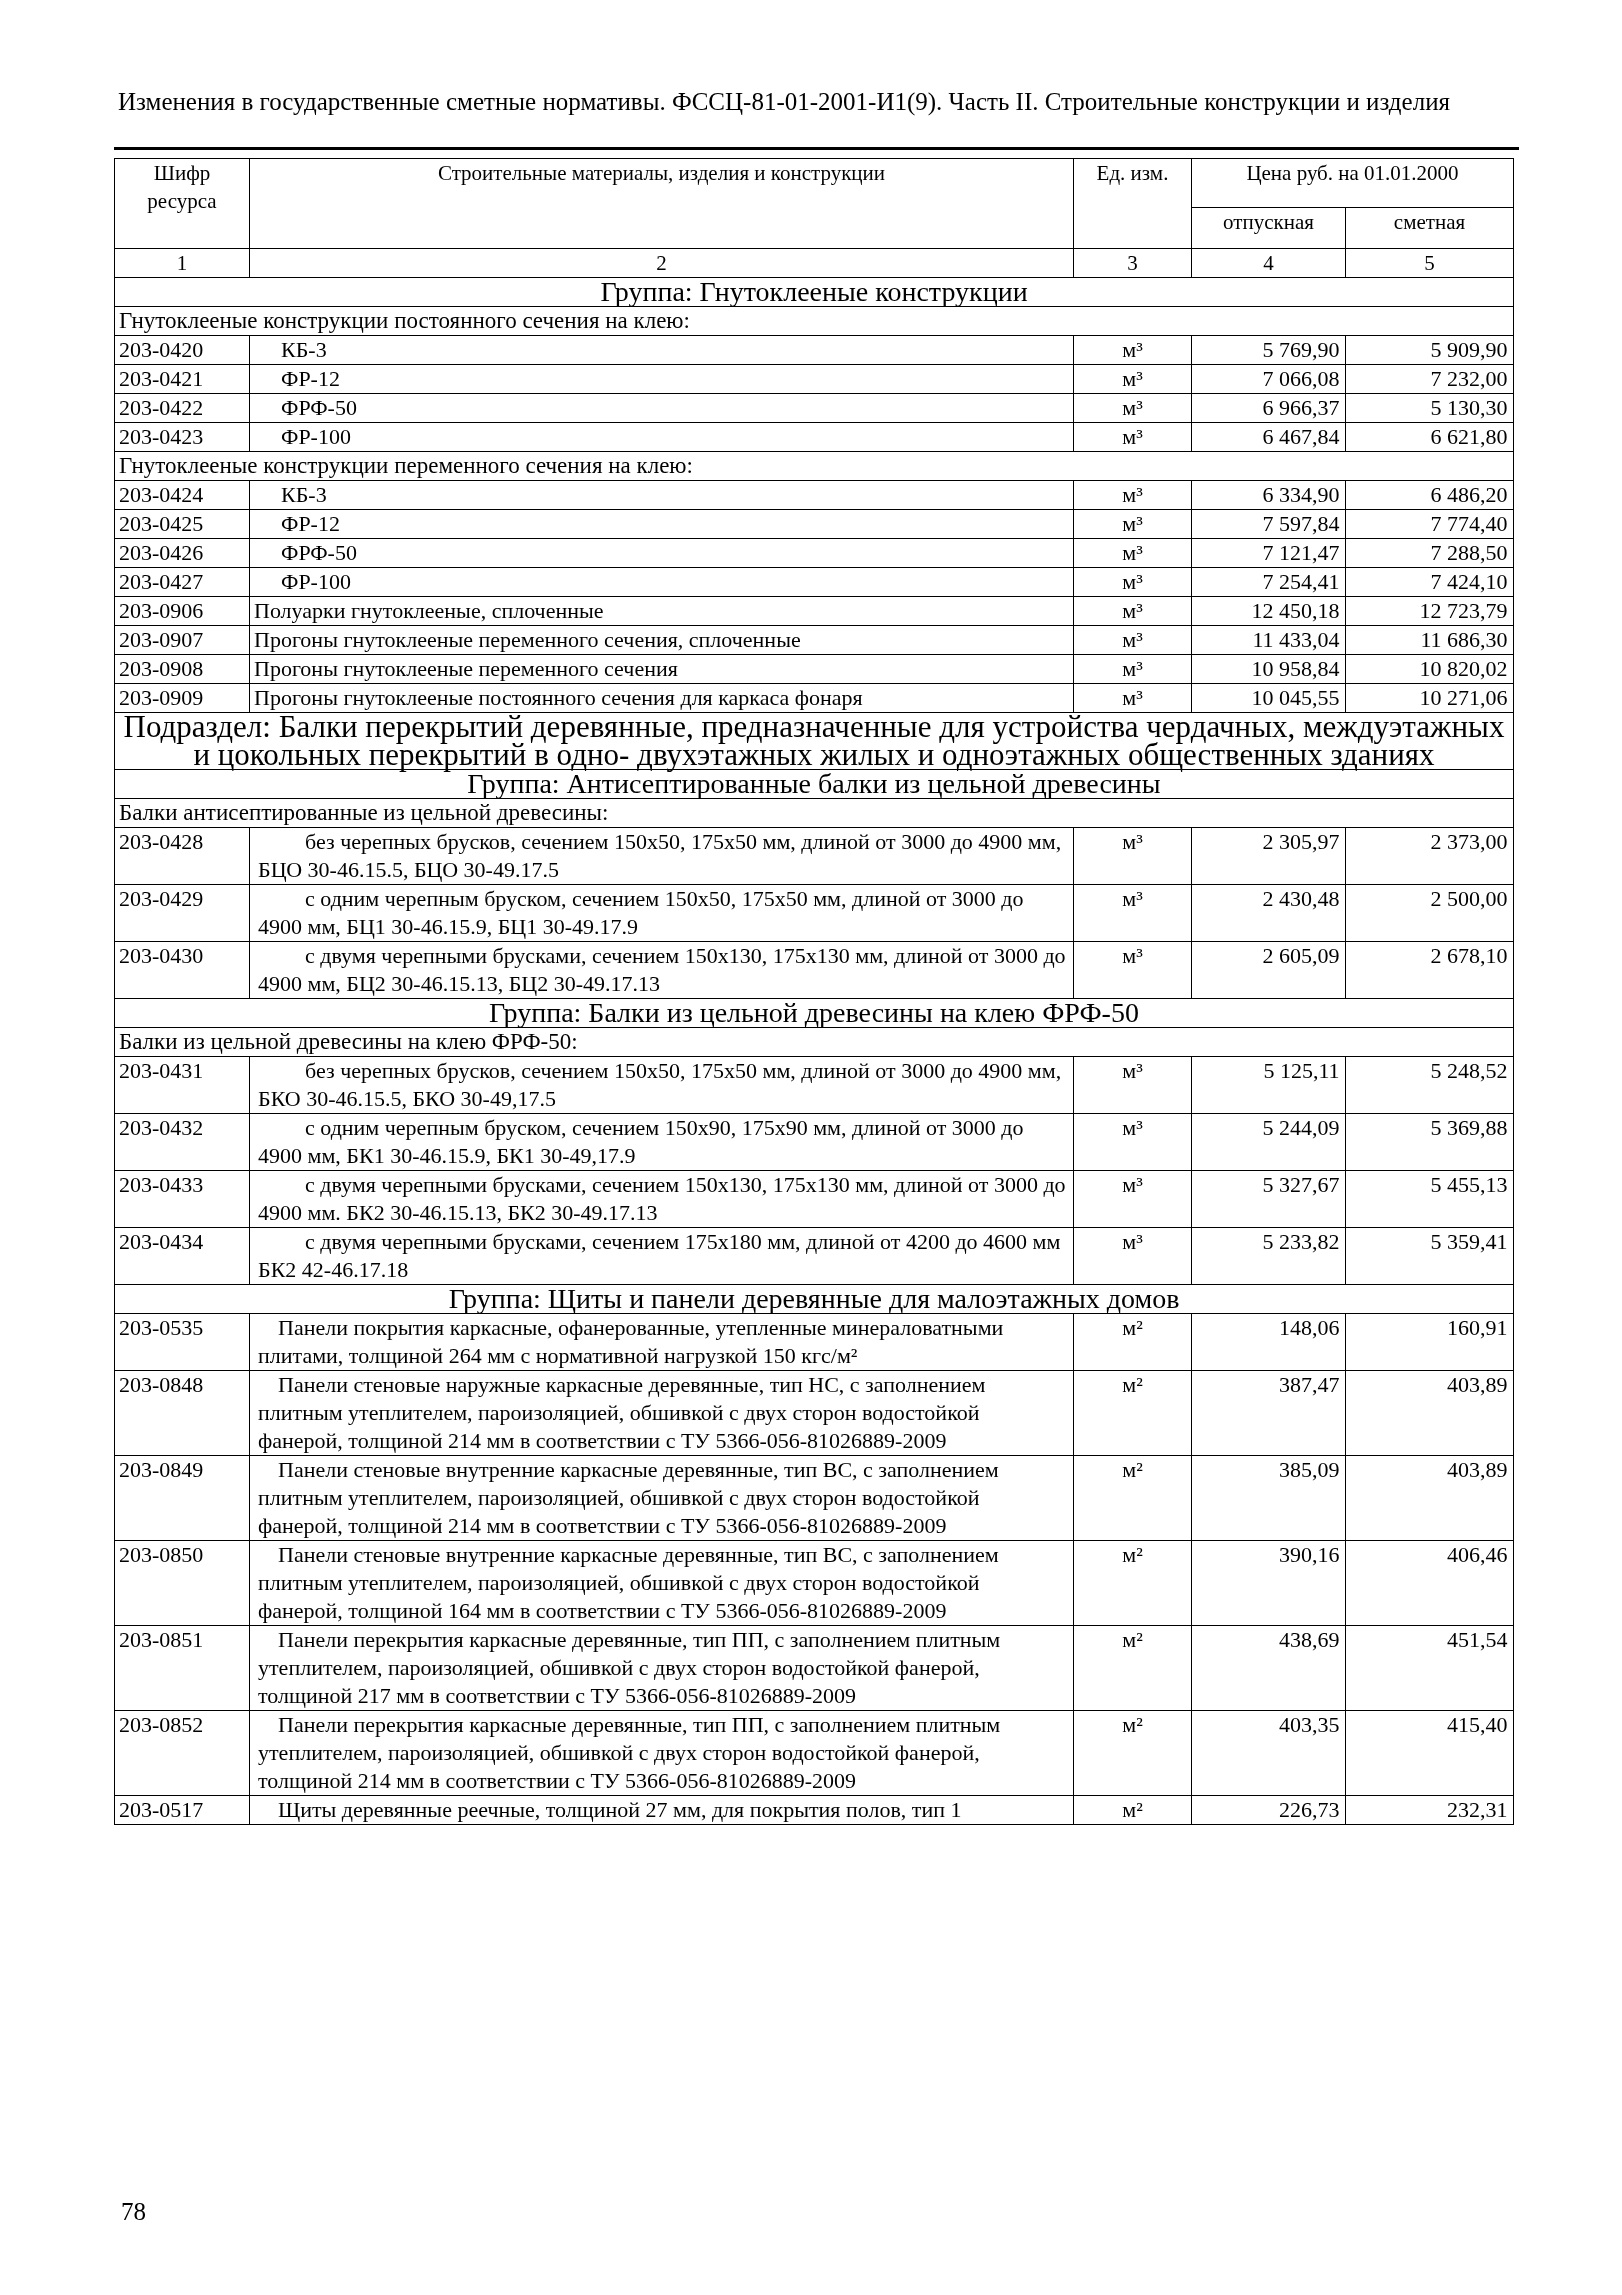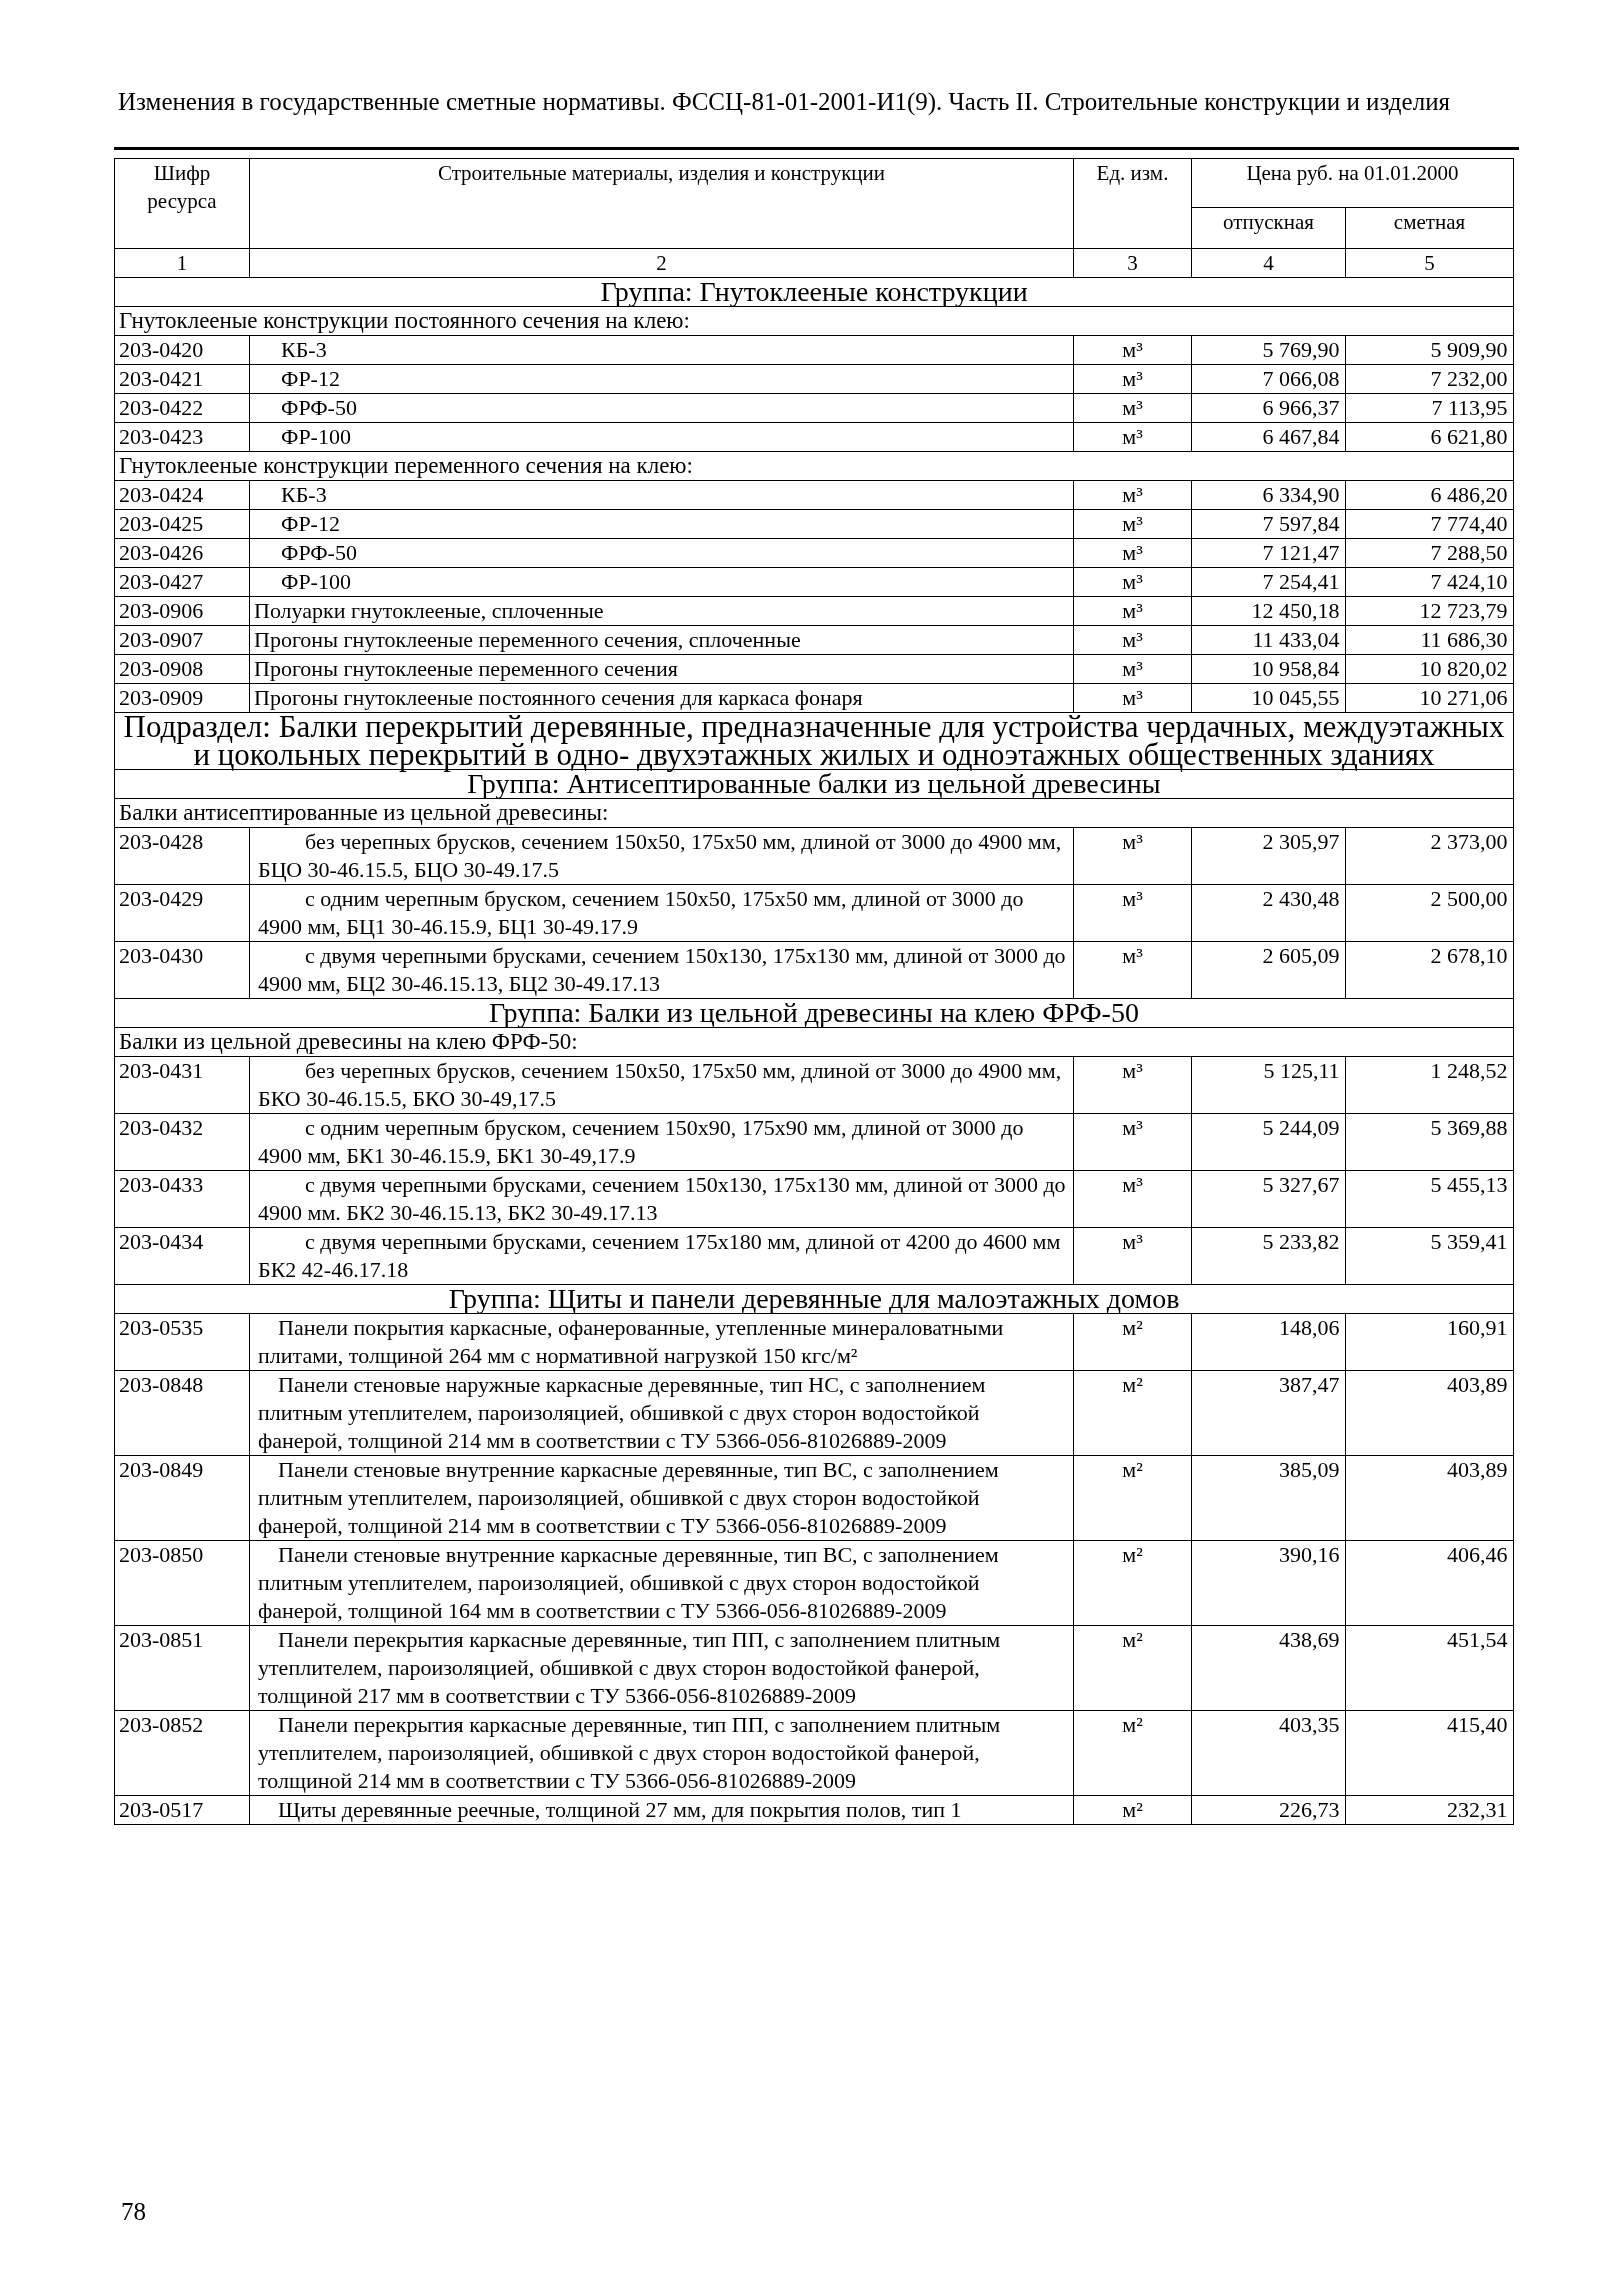--- a/index.html
+++ b/index.html
@@ -82,21 +82,21 @@
         <td class="desc indent-item">ФР-12</td>
         <td class="unit">м³</td>
         <td class="num">7 066,08</td>
         <td class="num">7 232,00</td>
       </tr>
       <tr class="row">
         <td class="code">203-0422</td>
         <td class="desc indent-item">ФРФ-50</td>
         <td class="unit">м³</td>
         <td class="num">6 966,37</td>
-        <td class="num">7 113,95</td>
+        <td class="num">5 130,30</td>
       </tr>
       <tr class="row">
         <td class="code">203-0423</td>
         <td class="desc indent-item">ФР-100</td>
         <td class="unit">м³</td>
         <td class="num">6 467,84</td>
         <td class="num">6 621,80</td>
       </tr>
       <tr class="subgroup">
         <td colspan="5">Гнутоклееные конструкции переменного сечения на клею:</td>
@@ -191,21 +191,21 @@
         <td colspan="5">Группа: Балки из цельной древесины на клею ФРФ-50</td>
       </tr>
       <tr class="subgroup">
         <td colspan="5">Балки из цельной древесины на клею ФРФ-50:</td>
       </tr>
       <tr class="row">
         <td class="code">203-0431</td>
         <td class="desc hang">без черепных брусков, сечением 150х50, 175х50 мм, длиной от 3000 до 4900 мм, БКО 30-46.15.5, БКО 30-49,17.5</td>
         <td class="unit">м³</td>
         <td class="num">5 125,11</td>
-        <td class="num">1 248,52</td>
+        <td class="num">5 248,52</td>
       </tr>
       <tr class="row">
         <td class="code">203-0432</td>
         <td class="desc hang">с одним черепным бруском, сечением 150х90, 175х90 мм, длиной от 3000 до 4900 мм, БК1 30-46.15.9, БК1 30-49,17.9</td>
         <td class="unit">м³</td>
         <td class="num">5 244,09</td>
         <td class="num">5 369,88</td>
       </tr>
       <tr class="row">
         <td class="code">203-0433</td>

